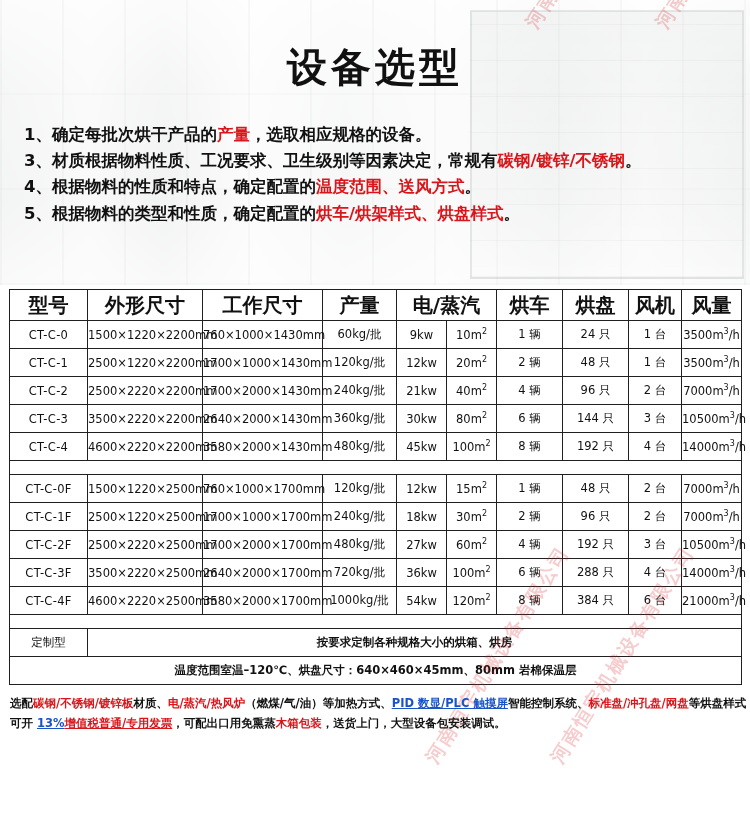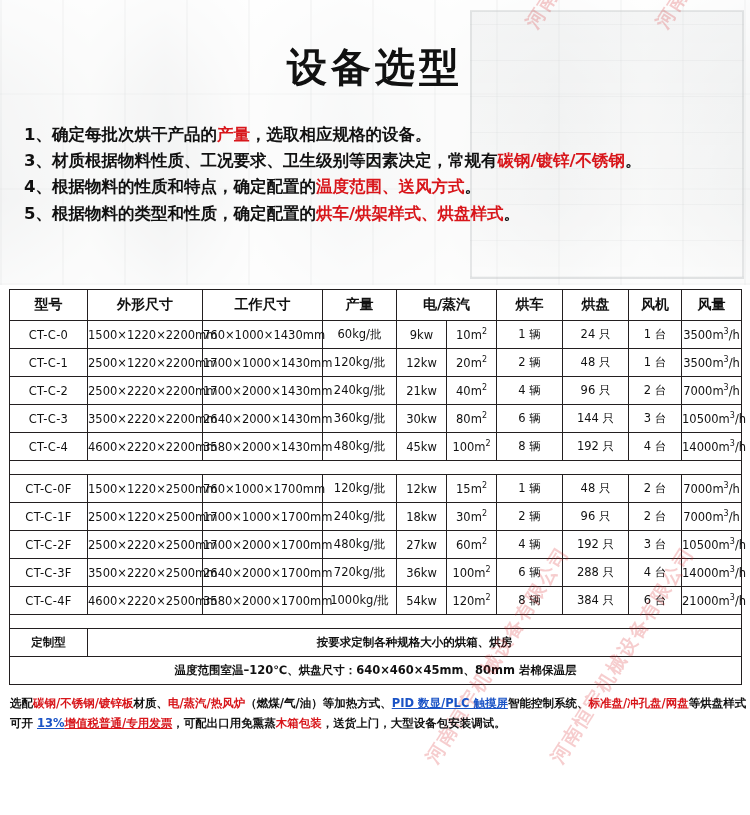--- a/index.html
+++ b/index.html
@@ -103,39 +103,39 @@
   table.spec th, table.spec td {
     border: 1px solid #231f20;
     text-align: center;
     font-size: 11.5px;
     color: #111;
     padding: 0;
     height: 28px;
     font-family: "DejaVu Sans", "Liberation Sans", sans-serif;
   }
   table.spec thead th {
-    font-size: 14px;
+    font-size: 20px;
     font-weight: bold;
     height: 31px;
   }
   td.model {
     font-size: 12.5px;
     letter-spacing: .3px;
   }
   tr.spacer td {
     height: 14px;
     border-left: 1px solid #231f20;
     border-right: 1px solid #231f20;
     border-top: 1px solid #231f20;
     border-bottom: 1px solid #231f20;
   }
   .sup { font-size: 8px; vertical-align: super; }
 
   td.custom-label, td.remark-label {
-    font-weight: bold;
+    font-weight: normal;
     font-size: 13px;
   }
   td.custom-value, td.remark-value {
     font-weight: bold;
     font-size: 12.5px;
   }
   td.temp-row {
     font-weight: bold;
     font-size: 12.5px;
     height: 30px;

